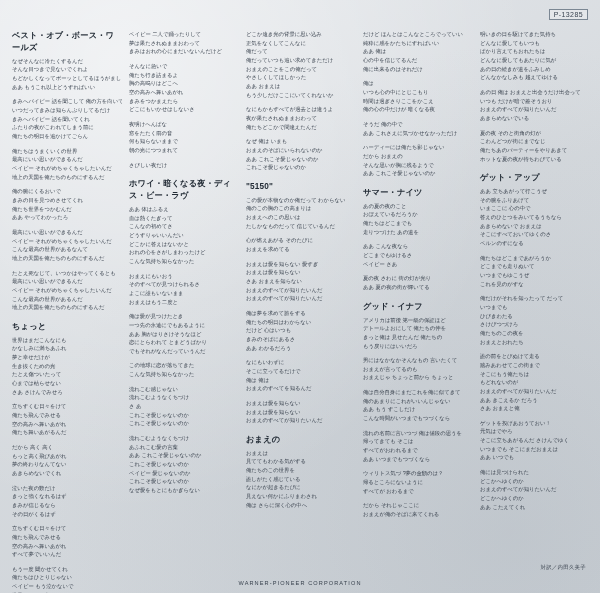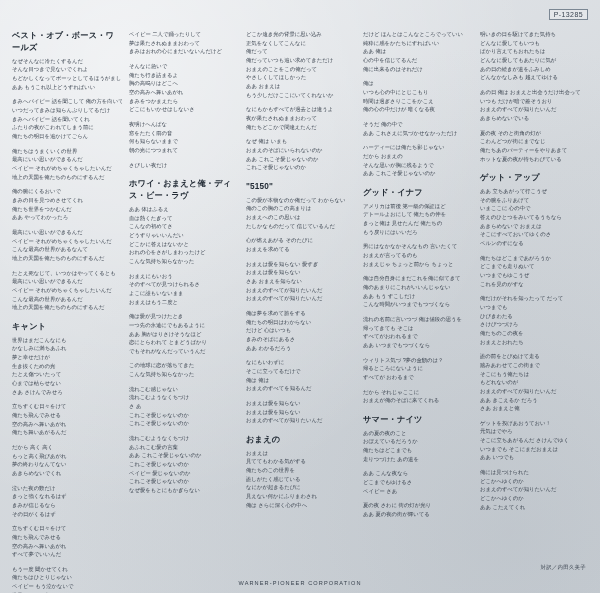--- a/index.html
+++ b/index.html
@@ -96,21 +96,21 @@
           </div>
           <div class="verse">
             <div class="line">たとえ死なじて、いつかはやってくるとも</div>
             <div class="line">最高にいい思いができるんだ</div>
             <div class="line">ベイビー それがめちゃくちゃしたいんだ</div>
             <div class="line">こんな最高の世界があるんだ</div>
             <div class="line">地上の天国を俺たちのものにするんだ</div>
           </div>
         </div>
         <div class="song">
-          <div class="song-title">キャント</div>
+          <div class="song-title">ちょっと</div>
           <div class="verse">
             <div class="line">世界はまだこんなにも</div>
             <div class="line">かなしみに満ちあふれ</div>
             <div class="line">夢と幸せだけが</div>
             <div class="line">生き抜くための光</div>
             <div class="line">たとえ傷ついたって</div>
             <div class="line">心までは枯らせない</div>
             <div class="line">さあ さけんでみせろ</div>
           </div>
           <div class="verse">
@@ -164,21 +164,21 @@
             <div class="line">夜明けへんばな</div>
             <div class="line">窓をたたく雨の音</div>
             <div class="line">何も知らないままで</div>
             <div class="line">朝の光につつまれて</div>
           </div>
           <div class="verse">
             <div class="line">さびしい夜だけ</div>
           </div>
         </div>
         <div class="song">
-          <div class="song-title">ホワイ・おまえと俺・ディス・ビー・ラヴ</div>
+          <div class="song-title">ホワイ・暗くなる夜・ディス・ビー・ラヴ</div>
           <div class="verse">
             <div class="line">ああ 体はふるえ</div>
             <div class="line">血は熱くたぎって</div>
             <div class="line">こんなの初めてさ</div>
             <div class="line">どうすりゃいいんだい</div>
             <div class="line">どこかに答えはないかと</div>
             <div class="line">おれの心をさがしまわったけど</div>
             <div class="line">こんな気持ち知らなかった</div>
           </div>
           <div class="verse">
@@ -311,20 +311,38 @@
             <div class="line">ああ これさえに気づかせなかっただけ</div>
           </div>
           <div class="verse">
             <div class="line">ハーディーには俺たち影じゃない</div>
             <div class="line">だから おまえの</div>
             <div class="line">そんな思いが胸に残るようで</div>
             <div class="line">ああ これこそ愛じゃないのか</div>
           </div>
         </div>
         <div class="song">
+          <div class="song-title">サマー・ナイツ</div>
+          <div class="verse">
+            <div class="line">あの夏の夜のこと</div>
+            <div class="line">おぼえているだろうか</div>
+            <div class="line">俺たちはどこまでも</div>
+            <div class="line">走りつづけた あの道を</div>
+          </div>
+          <div class="verse">
+            <div class="line">ああ こんな夜なら</div>
+            <div class="line">どこまでもゆけるさ</div>
+            <div class="line">ベイビー さあ</div>
+          </div>
+          <div class="verse">
+            <div class="line">夏の夜 さわに 街の灯が光り</div>
+            <div class="line">ああ 夏の夜の街が輝いてる</div>
+          </div>
+        </div>
+        <div class="song">
           <div class="song-title">グッド・イナフ</div>
           <div class="verse">
             <div class="line">アメリカは前後 第一級の保証ほど</div>
             <div class="line">デトールよおにして 俺たちの仲を</div>
             <div class="line">きっと俺は 見せたんだ 俺たちの</div>
             <div class="line">もう戻りにはいいだろ</div>
           </div>
           <div class="verse">
             <div class="line">男にはなかなかそんなもの 言いたくて</div>
             <div class="line">おまえが言ってるのも</div>
@@ -343,38 +361,20 @@
             <div class="line">ああ いつまでもつづくなら</div>
           </div>
           <div class="verse">
             <div class="line">ウィリトス気づ ?夢の金額のは？</div>
             <div class="line">帰るところにないように</div>
             <div class="line">すべてが おわるまで</div>
           </div>
           <div class="verse">
             <div class="line">だから それじゃここに</div>
             <div class="line">おまえが俺のそばに来てくれる</div>
-          </div>
-        </div>
-        <div class="song">
-          <div class="song-title">サマー・ナイツ</div>
-          <div class="verse">
-            <div class="line">あの夏の夜のこと</div>
-            <div class="line">おぼえているだろうか</div>
-            <div class="line">俺たちはどこまでも</div>
-            <div class="line">走りつづけた あの道を</div>
-          </div>
-          <div class="verse">
-            <div class="line">ああ こんな夜なら</div>
-            <div class="line">どこまでもゆけるさ</div>
-            <div class="line">ベイビー さあ</div>
-          </div>
-          <div class="verse">
-            <div class="line">夏の夜 さわに 街の灯が光り</div>
-            <div class="line">ああ 夏の夜の街が輝いてる</div>
           </div>
         </div>
       </div>
       <div class="col">
         <div class="song">
           <div class="verse">
             <div class="line">明いきの日を駆けてきた気持ち</div>
             <div class="line">どんなに愛してもいつも</div>
             <div class="line">ばかり言えてもおれたちは</div>
             <div class="line">どんなに愛してもあたりに気が</div>

